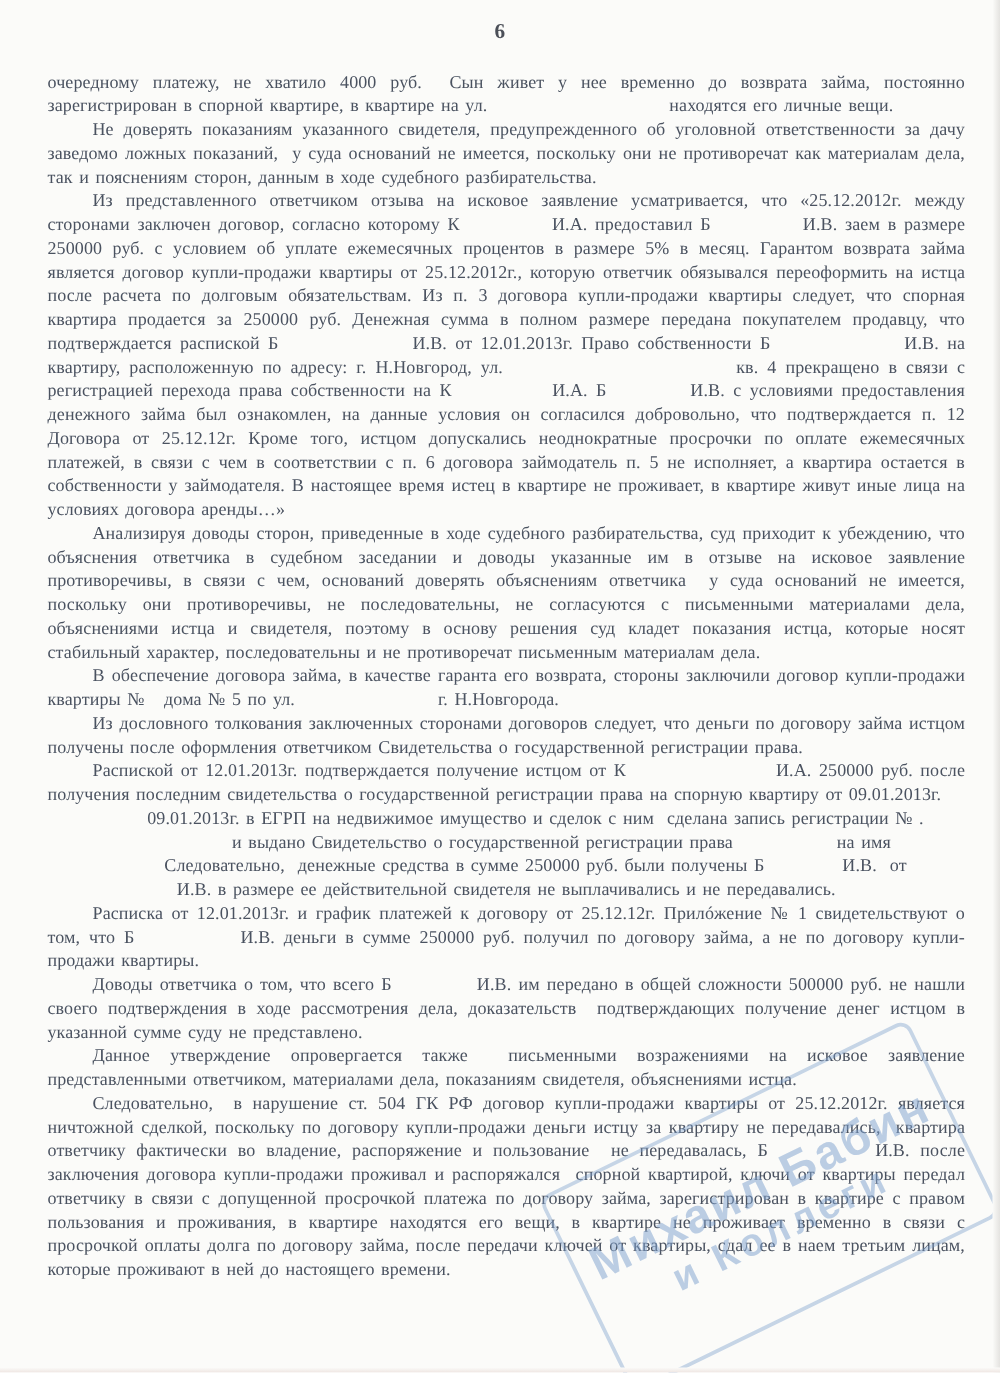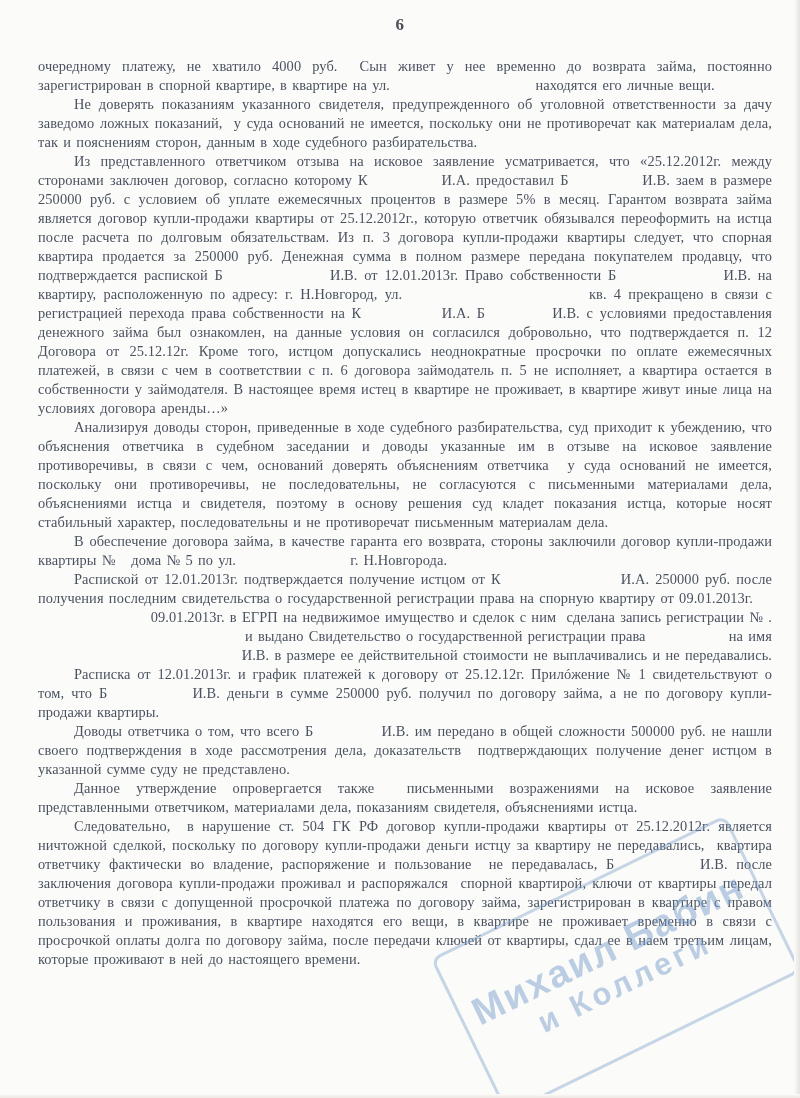--- a/index.html
+++ b/index.html
@@ -24,21 +24,21 @@
     font-size:17px;font-weight:bold;color:#4b4f58;
     letter-spacing:.5px;
   }
   .doc-body{
     position:absolute;left:38px;top:57px;width:734px;
     font-size:14.4px;line-height:19px;color:#4a5260;
     word-spacing:1.5px;letter-spacing:.1px;
   }
   .para{margin:0;text-align:justify;}
   .para.indent{text-indent:36px;}
-  .para.lines{text-align:right;}
+  .para.lines{text-align:center;}
   .para.lines .line{white-space:pre-wrap;}
   .stamp{
     position:absolute;left:452px;top:878px;width:322px;height:168px;
     transform:rotate(-26deg);
     border:3px solid rgba(124,160,205,.42);
     border-radius:10px;
     display:flex;flex-direction:column;align-items:center;justify-content:center;
     color:rgba(124,160,205,.5);
     font-family:"Liberation Sans","DejaVu Sans",sans-serif;
     pointer-events:none;
@@ -51,29 +51,31 @@
 
 <div class="page">
   <div class="page-number">6</div>
 
   <div class="doc-body">
       <p class="para">очередному платежу, не хватило 4000 руб.&nbsp; Сын живет у нее временно до возврата займа, постоянно зарегистрирован в спорной квартире, в квартире на ул.&nbsp;&nbsp;&nbsp;&nbsp;&nbsp;&nbsp;&nbsp;&nbsp;&nbsp;&nbsp;&nbsp;&nbsp;&nbsp;&nbsp;&nbsp;&nbsp;&nbsp;&nbsp;&nbsp;&nbsp;&nbsp;&nbsp;&nbsp;&nbsp;&nbsp;&nbsp;&nbsp;&nbsp;находятся его личные вещи.</p>
       <p class="para indent">Не доверять показаниям указанного свидетеля, предупрежденного об уголовной ответственности за дачу заведомо ложных показаний,&nbsp; у суда оснований не имеется, поскольку они не противоречат как материалам дела, так и пояснениям сторон, данным в ходе судебного разбирательства.</p>
       <p class="para indent">Из представленного ответчиком отзыва на исковое заявление усматривается, что «25.12.2012г. между сторонами заключен договор, согласно которому К&nbsp;&nbsp;&nbsp;&nbsp;&nbsp;&nbsp;&nbsp;&nbsp;&nbsp;&nbsp;&nbsp;&nbsp;И.А. предоставил Б&nbsp;&nbsp;&nbsp;&nbsp;&nbsp;&nbsp;&nbsp;&nbsp;&nbsp;&nbsp;&nbsp;&nbsp;И.В. заем в размере 250000 руб. с условием об уплате ежемесячных процентов в размере 5% в месяц. Гарантом возврата займа является договор купли-продажи квартиры от 25.12.2012г., которую ответчик обязывался переоформить на истца после расчета по долговым обязательствам. Из п. 3 договора купли-продажи квартиры следует, что спорная квартира продается за 250000 руб. Денежная сумма в полном размере передана покупателем продавцу, что подтверждается распиской Б&nbsp;&nbsp;&nbsp;&nbsp;&nbsp;&nbsp;&nbsp;&nbsp;&nbsp;&nbsp;&nbsp;&nbsp;&nbsp;&nbsp;&nbsp;&nbsp;И.В. от 12.01.2013г. Право собственности Б&nbsp;&nbsp;&nbsp;&nbsp;&nbsp;&nbsp;&nbsp;&nbsp;&nbsp;&nbsp;&nbsp;&nbsp;&nbsp;&nbsp;&nbsp;&nbsp;И.В. на квартиру, расположенную по адресу: г. Н.Новгород, ул.&nbsp;&nbsp;&nbsp;&nbsp;&nbsp;&nbsp;&nbsp;&nbsp;&nbsp;&nbsp;&nbsp;&nbsp;&nbsp;&nbsp;&nbsp;&nbsp;&nbsp;&nbsp;&nbsp;&nbsp;&nbsp;&nbsp;&nbsp;&nbsp;&nbsp;&nbsp;кв. 4 прекращено в связи с регистрацией перехода права собственности на К&nbsp;&nbsp;&nbsp;&nbsp;&nbsp;&nbsp;&nbsp;&nbsp;&nbsp;&nbsp;&nbsp;&nbsp;И.А. Б&nbsp;&nbsp;&nbsp;&nbsp;&nbsp;&nbsp;&nbsp;&nbsp;&nbsp;&nbsp;И.В. с условиями предоставления денежного займа был ознакомлен, на данные условия он согласился добровольно, что подтверждается п. 12 Договора от 25.12.12г. Кроме того, истцом допускались неоднократные просрочки по оплате ежемесячных платежей, в связи с чем в соответствии с п. 6 договора займодатель п. 5 не исполняет, а квартира остается в собственности у займодателя. В настоящее время истец в квартире не проживает, в квартире живут иные лица на условиях договора аренды…»</p>
       <p class="para indent">Анализируя доводы сторон, приведенные в ходе судебного разбирательства, суд приходит к убеждению, что объяснения ответчика в судебном заседании и доводы указанные им в отзыве на исковое заявление противоречивы, в связи с чем, оснований доверять объяснениям ответчика&nbsp; у суда оснований не имеется, поскольку они противоречивы, не последовательны, не согласуются с письменными материалами дела, объяснениями истца и свидетеля, поэтому в основу решения суд кладет показания истца, которые носят стабильный характер, последовательны и не противоречат письменным материалам дела.</p>
       <p class="para indent">В обеспечение договора займа, в качестве гаранта его возврата, стороны заключили договор купли-продажи квартиры №&nbsp;&nbsp;&nbsp;дома № 5 по ул.&nbsp;&nbsp;&nbsp;&nbsp;&nbsp;&nbsp;&nbsp;&nbsp;&nbsp;&nbsp;&nbsp;&nbsp;&nbsp;&nbsp;&nbsp;&nbsp;&nbsp;&nbsp;&nbsp;&nbsp;&nbsp;&nbsp;г. Н.Новгорода.</p>
+      <p class="para indent">Из дословного толкования заключенных сторонами договоров следует, что деньги по договору займа истцом получены после оформления ответчиком Свидетельства о государственной регистрации права.</p>
       <p class="para indent">Распиской от 12.01.2013г. подтверждается получение истцом от К&nbsp;&nbsp;&nbsp;&nbsp;&nbsp;&nbsp;&nbsp;&nbsp;&nbsp;&nbsp;&nbsp;&nbsp;&nbsp;&nbsp;&nbsp;&nbsp;&nbsp;&nbsp;&nbsp;&nbsp;И.А. 250000 руб. после получения последним свидетельства о государственной регистрации права на спорную квартиру от 09.01.2013г.</p>
       <div class="para lines">
         <div class="line">&nbsp;&nbsp;&nbsp;&nbsp;&nbsp;&nbsp;&nbsp;&nbsp;&nbsp;09.01.2013г. в ЕГРП на недвижимое имущество и сделок с ним&nbsp; сделана запись регистрации № .</div>
         <div class="line">&nbsp;&nbsp;&nbsp;&nbsp;&nbsp;&nbsp;&nbsp;&nbsp;&nbsp;&nbsp;&nbsp;&nbsp;&nbsp;&nbsp;&nbsp;&nbsp;&nbsp;и выдано Свидетельство о государственной регистрации права&nbsp;&nbsp;&nbsp;&nbsp;&nbsp;&nbsp;&nbsp;&nbsp;&nbsp;&nbsp;&nbsp;&nbsp;&nbsp;&nbsp;&nbsp;&nbsp;на имя</div>
       </div>
       <div class="para lines">
+        <div class="line">&nbsp;&nbsp;&nbsp;&nbsp;&nbsp;&nbsp;&nbsp;&nbsp;&nbsp;Следовательно,&nbsp; денежные средства в сумме 250000 руб. были получены Б&nbsp;&nbsp;&nbsp;&nbsp;&nbsp;&nbsp;&nbsp;&nbsp;&nbsp;&nbsp;&nbsp;&nbsp;И.В.&nbsp; от</div>
       </div>
       <div class="para lines">
-        <div class="line">И.В. в размере ее действительной стоимости не выплачивались и не передавались.</div>
+        <div class="line">И.В. в размере ее действительной свидетеля не выплачивались и не передавались.</div>
       </div>
       <p class="para indent">Расписка от 12.01.2013г. и график платежей к договору от 25.12.12г. Прилóжение № 1 свидетельствуют о том, что Б&nbsp;&nbsp;&nbsp;&nbsp;&nbsp;&nbsp;&nbsp;&nbsp;&nbsp;&nbsp;&nbsp;&nbsp;И.В. деньги в сумме 250000 руб. получил по договору займа, а не по договору купли-продажи квартиры.</p>
       <p class="para indent">Доводы ответчика о том, что всего Б&nbsp;&nbsp;&nbsp;&nbsp;&nbsp;&nbsp;&nbsp;&nbsp;&nbsp;&nbsp;&nbsp;&nbsp;И.В. им передано в общей сложности 500000 руб. не нашли своего подтверждения в ходе рассмотрения дела, доказательств&nbsp; подтверждающих получение денег истцом в указанной сумме суду не представлено.</p>
       <p class="para indent">Данное утверждение опровергается также&nbsp; письменными возражениями на исковое заявление представленными ответчиком, материалами дела, показаниям свидетеля, объяснениями истца.</p>
       <p class="para indent">Следовательно,&nbsp; в нарушение ст. 504 ГК РФ договор купли-продажи квартиры от 25.12.2012г. является ничтожной сделкой, поскольку по договору купли-продажи деньги истцу за квартиру не передавались,&nbsp; квартира ответчику фактически во владение, распоряжение и пользование&nbsp; не передавалась, Б&nbsp;&nbsp;&nbsp;&nbsp;&nbsp;&nbsp;&nbsp;&nbsp;&nbsp;&nbsp;И.В. после заключения договора купли-продажи проживал и распоряжался&nbsp; спорной квартирой, ключи от квартиры передал ответчику в связи с допущенной просрочкой платежа по договору займа, зарегистрирован в квартире с правом пользования и проживания, в квартире находятся его вещи, в квартире не проживает временно в связи с просрочкой оплаты долга по договору займа, после передачи ключей от квартиры, сдал ее в наем третьим лицам, которые проживают в ней до настоящего времени.</p>
     </div>
 
   <div class="stamp">
     <div class="wm1">Михаил Бабин</div>
     <div class="wm2">и Коллеги</div>

